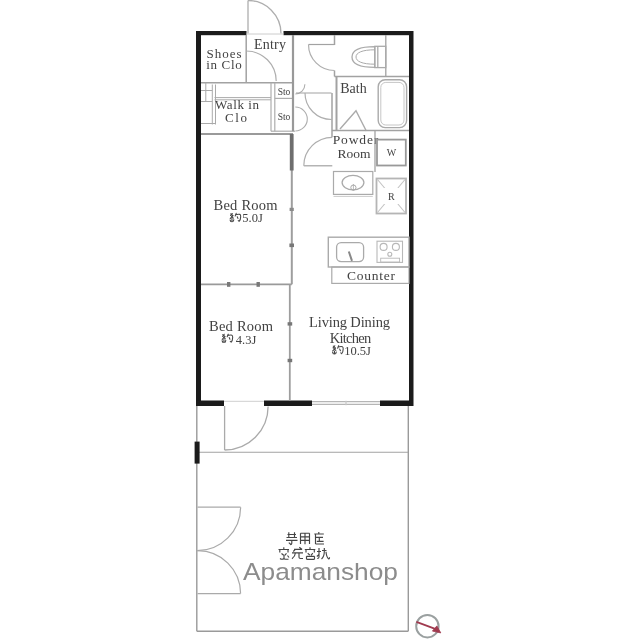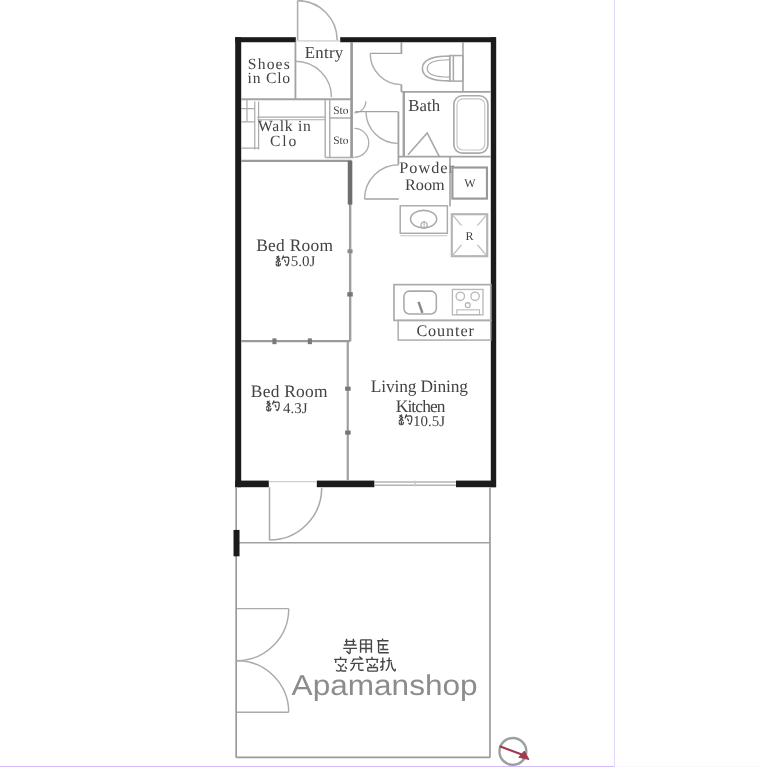--- a/index.html
+++ b/index.html
@@ -1,16 +1,16 @@
 <!DOCTYPE html>
 <html><head>
 <meta charset="utf-8">
 <style>
 html,body{margin:0;padding:0;background:#ffffff;}
-.wrap{position:relative;width:512px;height:639px;background:#8b5cf6;overflow:hidden;}
+.wrap{position:relative;width:512px;height:639px;background:#0ea5e9;overflow:hidden;}
 text{font-family:"Liberation Serif",serif;fill:#424242;}
 .jp{font-family:"Liberation Sans",sans-serif;}
 </style>
 </head>
 <body>
 <div class="wrap">
 <svg width="640" height="639" viewBox="0 0 640 639" xmlns="http://www.w3.org/2000/svg" style="filter:blur(0.4px)">
 <rect x="0" y="0" width="640" height="639" fill="#ffffff"></rect>
 <defs>
 <g id="yaku" fill="none" stroke-linecap="round">

